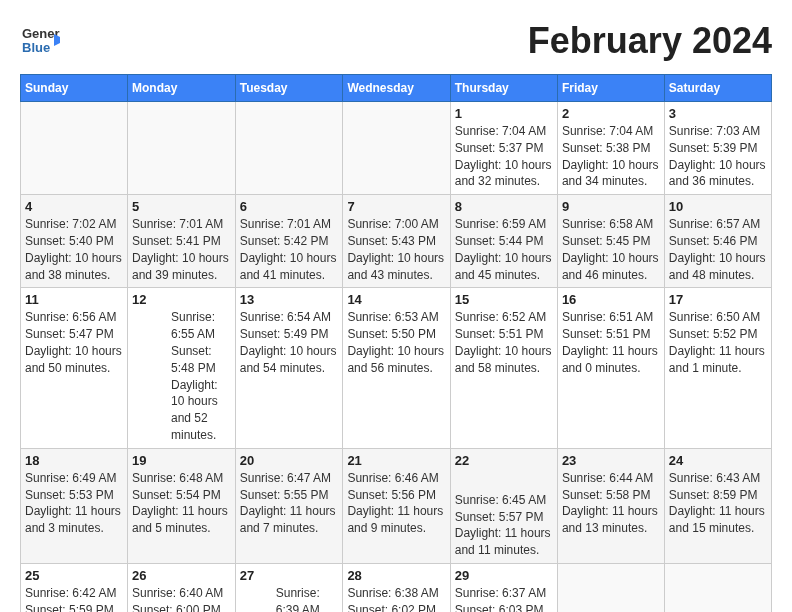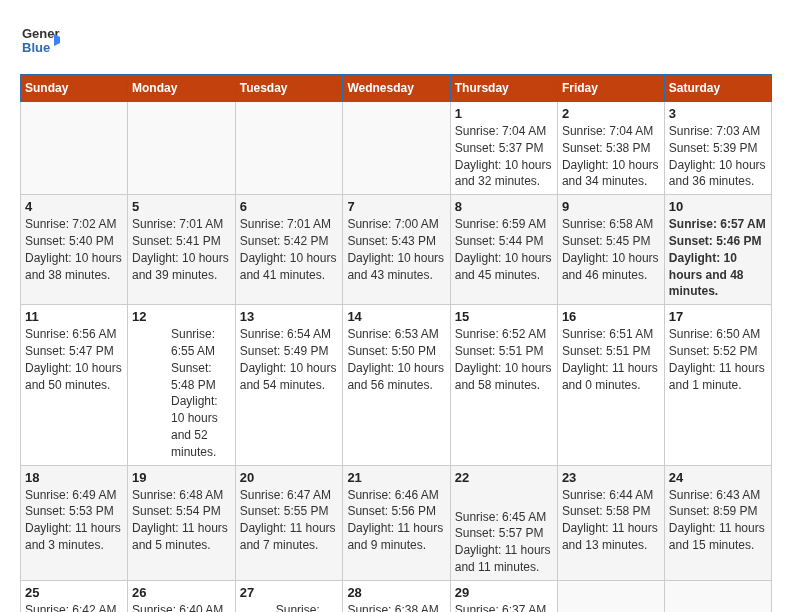--- a/index.html
+++ b/index.html
@@ -32,21 +32,21 @@
     .location {
       font-size: 16px;
       color: #444;
     }
     .calendar {
       width: 100%;
       border-collapse: collapse;
       font-size: 11px;
     }
     .calendar th {
-      background: #c2410c;
+      background: #3b82f6;
       color: #fff;
       padding: 6px 4px;
       text-align: left;
       font-size: 12px;
       font-weight: bold;
       border: 1px solid #2b6cb0;
     }
     .calendar td {
       border: 1px solid #ccc;
       vertical-align: top;
@@ -84,20 +84,21 @@
     <div class="logo">
       <div>
         <svg width="40" height="40" viewBox="0 0 40 40">
           <text x="2" y="18" font-size="13" font-weight="bold" fill="#333">General</text>
           <text x="2" y="32" font-size="13" font-weight="bold" fill="#2b6cb0">Blue</text>
           <polygon points="34,14 46,20 34,26" fill="#3b82f6"></polygon>
         </svg>
       </div>
     </div>
     <div class="title-section">
+      <div class="month-title">February 2024</div>
     </div>
   </div>
 
   <table class="calendar">
     <thead>
       <tr>
       <th>Sunday</th>
           <th>Monday</th>
           <th>Tuesday</th>
           <th>Wednesday</th>
@@ -163,21 +164,21 @@
 Daylight: 10 hours and 45 minutes.</div>
           </td>
           <td>
             <div class="day-number">9</div>
             <div class="day-info" style="white-space: pre-line;">Sunrise: 6:58 AM
 Sunset: 5:45 PM
 Daylight: 10 hours and 46 minutes.</div>
           </td>
           <td>
             <div class="day-number">10</div>
-            <div class="day-info" style="white-space: pre-line; font-weight: bold;">Sunrise: 6:57 AM
+            <div class="day-info" style="white-space: pre-line;">Sunrise: 6:57 AM
 Sunset: 5:46 PM
 Daylight: 10 hours and 48 minutes.</div>
           </td>
         </tr>
         <tr>
           <td>
             <div class="day-number">11</div>
             <div class="day-info" style="white-space: pre-line;">Sunrise: 6:56 AM
 Sunset: 5:47 PM
 Daylight: 10 hours and 50 minutes.</div>

